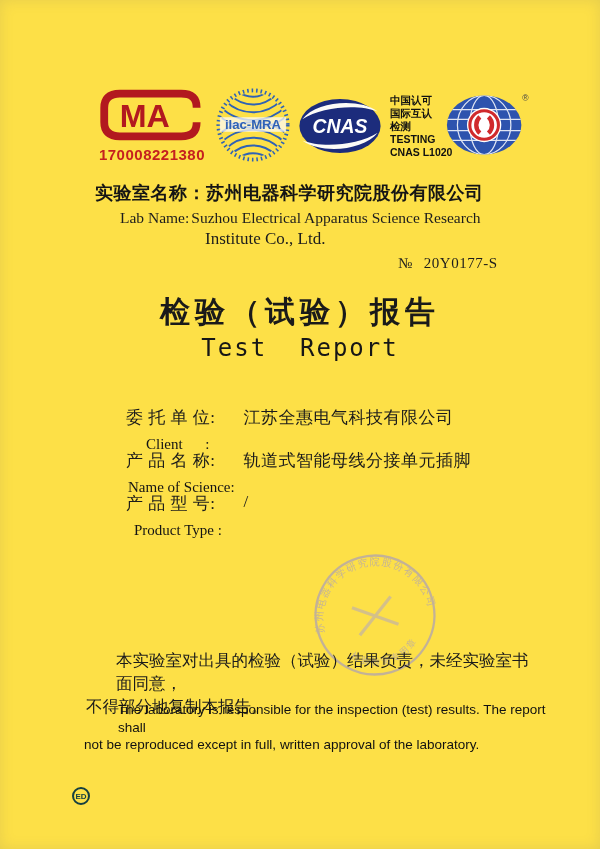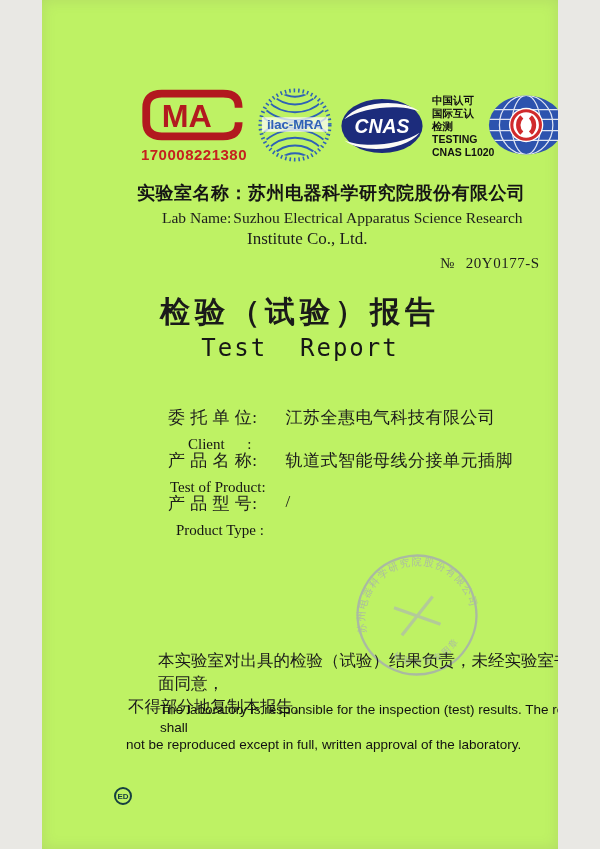--- a/index.html
+++ b/index.html
@@ -1,18 +1,18 @@
 <!DOCTYPE html>
 <html><head>
 <meta charset="utf-8">
 <style>
   html,body{margin:0;padding:0;background:#e9e8e4;}
   .page{
-    position:relative;width:516px;height:849px;margin:0 auto;
-    background:#bef264;color:#1d1d1d;overflow:hidden;
+    position:relative;width:600px;height:849px;margin:0 auto;
+    background:#fde047;color:#1d1d1d;overflow:hidden;
     box-shadow:inset 0 0 14px rgba(120,115,100,0.18);
     font-family:"Liberation Serif", serif;
   }
   
   .logo{position:absolute;}
   .cma{left:98px;top:88px;width:108px;text-align:center;}
   .cma-number{font-family:"Liberation Sans",sans-serif;font-weight:bold;font-size:15px;color:#c5201f;letter-spacing:0.5px;margin-top:0;}
   .ilac{left:215px;top:87px;}
   .cnas{left:297px;top:97px;}
   .acc{left:390px;top:94px;font-family:"Liberation Sans",sans-serif;font-weight:bold;font-size:10.5px;line-height:13px;color:#111;}
@@ -151,21 +151,21 @@
         <span>委 托 单 位:</span>
         <span>江苏全惠电气科技有限公司</span>
       </div>
     <div class="f-en" style="padding-left:20px">Client      :</div>
   </div>
   <div class="field" style="top:449px">
     <div class="f-zh">
         <span>产 品 名 称:</span>
         <span>轨道式智能母线分接单元插脚</span>
       </div>
-    <div class="f-en" style="padding-left:2px">Test of Product:</div>
+    <div class="f-en" style="padding-left:2px">Name of Science:</div>
   </div>
   <div class="field" style="top:492px">
     <div class="f-zh">
         <span>产 品 型 号:</span>
         <span>/</span>
       </div>
     <div class="f-en" style="padding-left:8px">Product Type :</div>
   </div>
 
   <div class="stamp">

